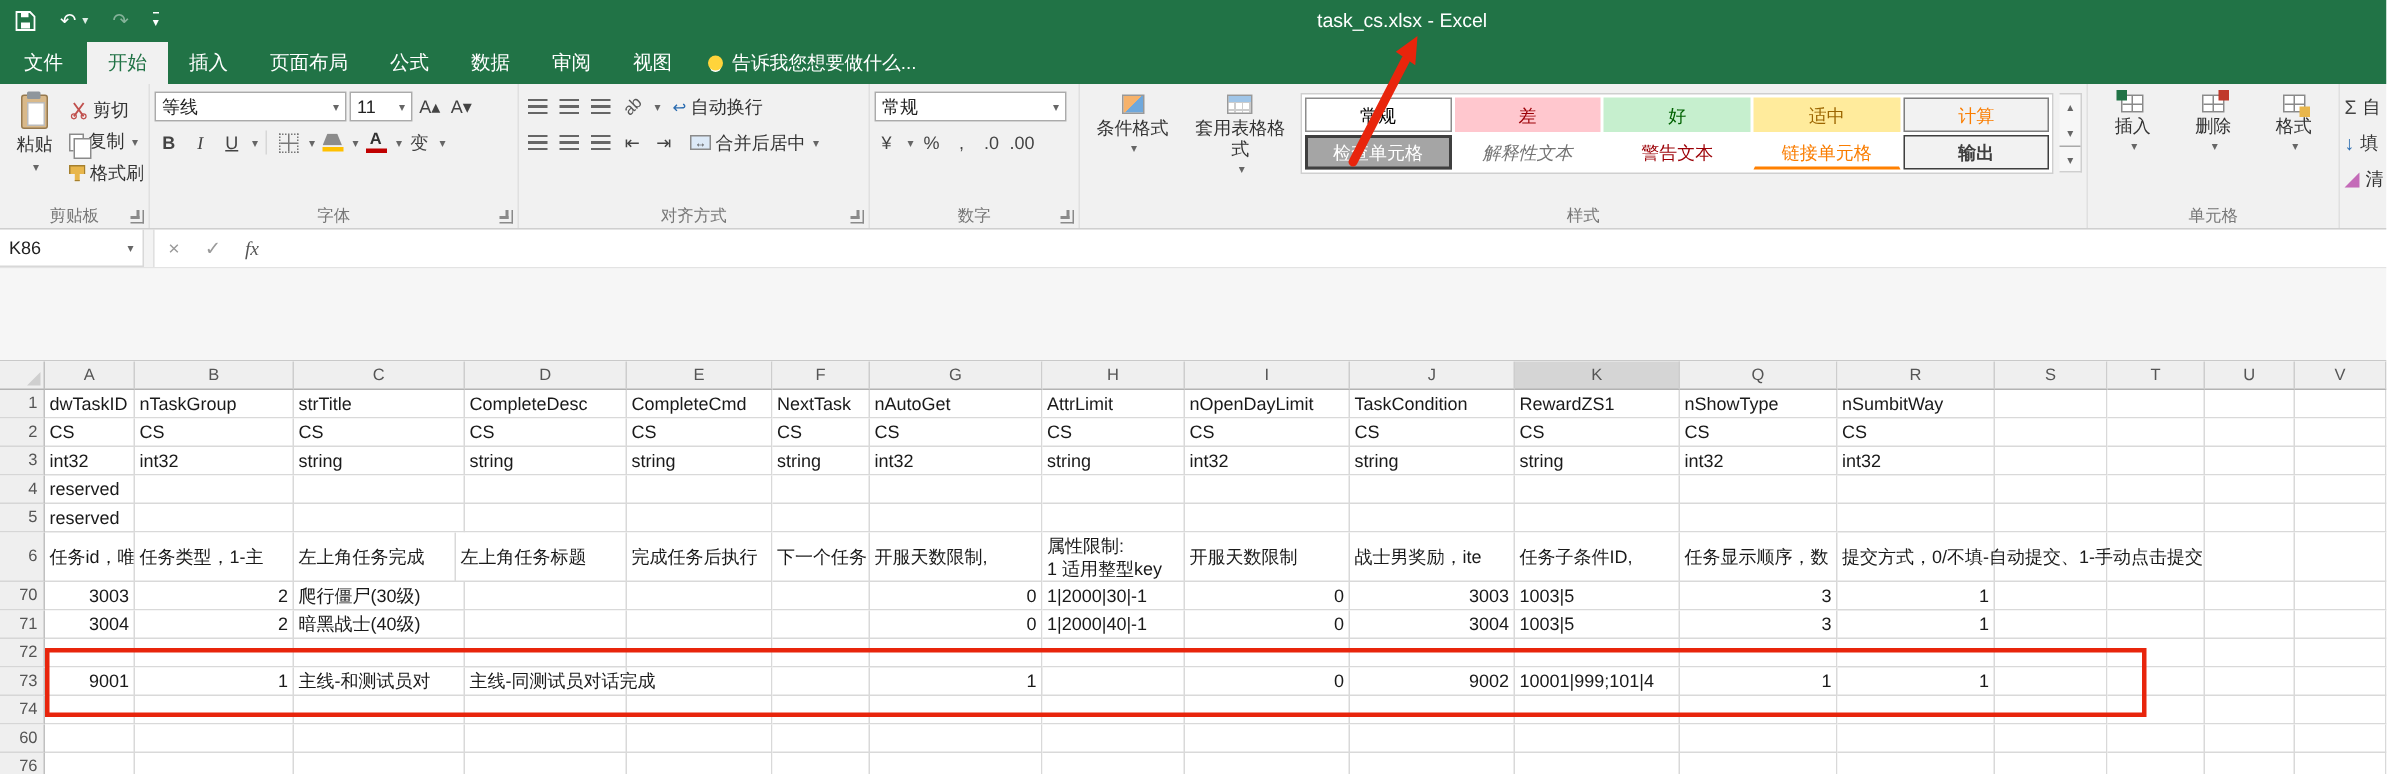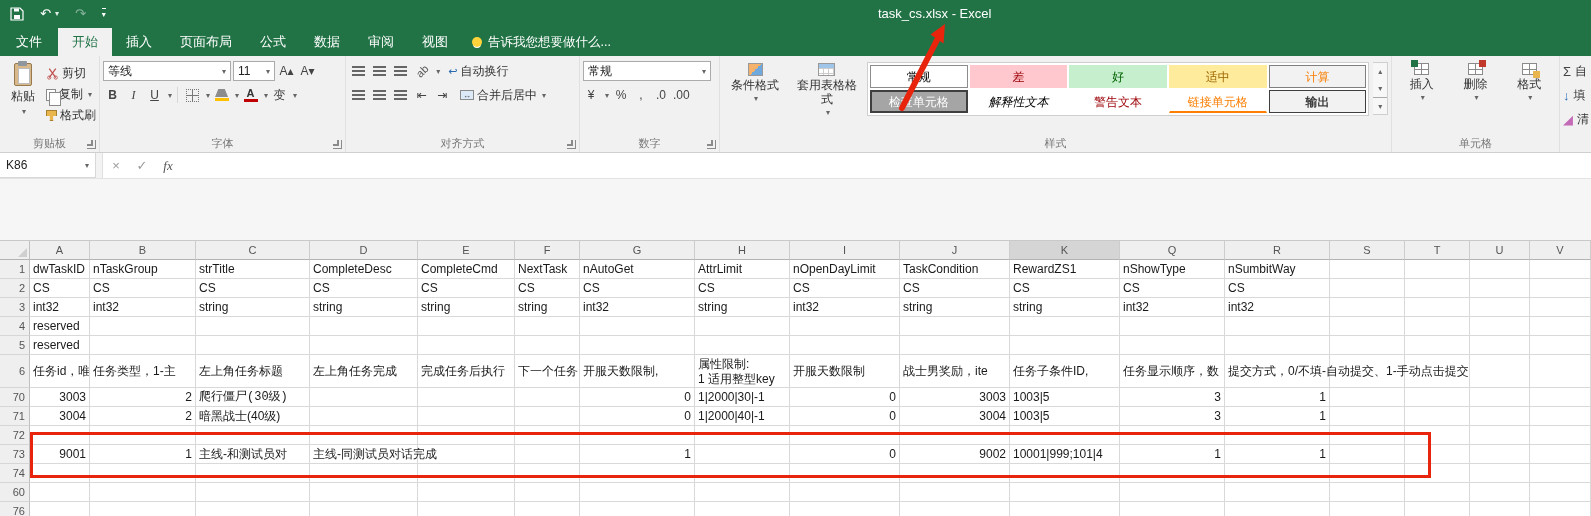--- a/index.html
+++ b/index.html
@@ -89,21 +89,21 @@
   .i-cf{width:15px;height:13px;border:1px solid #999;background:linear-gradient(135deg,#f6b26b 0 50%,#6fa8dc 50% 100%);}
   .i-fat{width:17px;height:13px;border:1px solid #999;background:linear-gradient(#9fc5e8 0 4px,rgba(0,0,0,0) 4px),repeating-linear-gradient(to right,rgba(0,0,0,0) 0 4px,#ccc 4px 5px),repeating-linear-gradient(to bottom,rgba(0,0,0,0) 0 4px,#ccc 4px 5px);background-color:#fff;}
   .gallery{margin-top:3px;width:518px;border:1px solid #cfcfcf;background:#fff;padding:2px;display:grid;grid-template-columns:repeat(5,1fr);gap:2px;}
   .chip{height:23px;line-height:23px;text-align:center;font-size:12px;white-space:nowrap;overflow:hidden;border:1px solid transparent;background:#fff;color:#000;cursor:default;}
   .c-normal{border-color:#8c8c8c;}
   .c-bad{background:#ffc7ce;color:#9c0006;}
   .c-good{background:#c6efce;color:#006100;}
   .c-neutral{background:#ffeb9c;color:#9c6500;}
   .c-calc{background:#f2f2f2;color:#fa7d00;border-color:#7f7f7f;}
   .c-check{background:#a5a5a5;color:#fff;border:2px solid #3f3f3f;line-height:21px;}
-  .c-expl{color:#000000;font-style:italic;}
+  .c-expl{color:#737373;font-style:italic;}
   .c-warn{color:#9c0006;}
   .c-link{color:#fa7d00;border-bottom:2px solid #ff8001;}
   .c-out{background:#f2f2f2;color:#3f3f3f;font-weight:bold;border-color:#3f3f3f;}
   .gscroll{width:15px;display:flex;flex-direction:column;margin-top:3px;border:1px solid #cfcfcf;border-left:none;background:#f7f7f7;}
   .gbtn{height:17px;text-align:center;font-size:8px;color:#666;line-height:17px;}
   .gbtn.more{border-top:1px solid #aaa;}
 
   
   .g-cells{width:168px;}
   .cells-body{display:flex;justify-content:space-around;}
@@ -540,42 +540,42 @@
         <div class="cell" style="width: 105px;"></div>
         <div class="cell" style="width: 75px;"></div>
         <div class="cell" style="width: 65px;"></div>
         <div class="cell" style="width: 60px;"></div>
         <div class="cell" style="width: 61px;"></div>
       </div>
       <div class="grow tall">
         <div class="rh">6</div>
         <div class="cell" style="width: 60px;">任务id，唯</div>
         <div class="cell" style="width: 106px;">任务类型，1-主</div>
+        <div class="cell" style="width: 108px;">左上角任务完成</div>
         <div class="cell" style="width: 114px;">左上角任务标题</div>
-        <div class="cell" style="width: 108px;">左上角任务完成</div>
         <div class="cell" style="width: 97px;">完成任务后执行</div>
         <div class="cell" style="width: 65px;">下一个任务</div>
         <div class="cell" style="width: 115px;">开服天数限制,</div>
         <div class="cell wrap" style="width: 95px;">属性限制:
 1 适用整型key</div>
         <div class="cell" style="width: 110px;">开服天数限制</div>
         <div class="cell" style="width: 110px;">战士男奖励，ite</div>
         <div class="cell" style="width: 110px;">任务子条件ID,</div>
         <div class="cell" style="width: 105px;">任务显示顺序，数</div>
         <div class="cell ovf" style="width: 105px;">提交方式，0/不填-自动提交、1-手动点击提交</div>
         <div class="cell" style="width: 75px;"></div>
         <div class="cell" style="width: 65px;"></div>
         <div class="cell" style="width: 60px;"></div>
         <div class="cell" style="width: 61px;"></div>
       </div>
       <div class="grow">
         <div class="rh">70</div>
         <div class="cell num" style="width: 60px;">3003</div>
         <div class="cell num" style="width: 106px;">2</div>
-        <div class="cell ovf" style="width: 114px; font-family: Liberation Mono, monospace;">爬行僵尸(30级)</div>
+        <div class="cell ovf" style="width: 114px;">爬行僵尸(30级)</div>
         <div class="cell" style="width: 108px;"></div>
         <div class="cell" style="width: 97px;"></div>
         <div class="cell" style="width: 65px;"></div>
         <div class="cell num" style="width: 115px;">0</div>
         <div class="cell" style="width: 95px;">1|2000|30|-1</div>
         <div class="cell num" style="width: 110px;">0</div>
         <div class="cell num" style="width: 110px;">3003</div>
         <div class="cell" style="width: 110px;">1003|5</div>
         <div class="cell num" style="width: 105px;">3</div>
         <div class="cell num ovf" style="width: 105px;">1</div>

